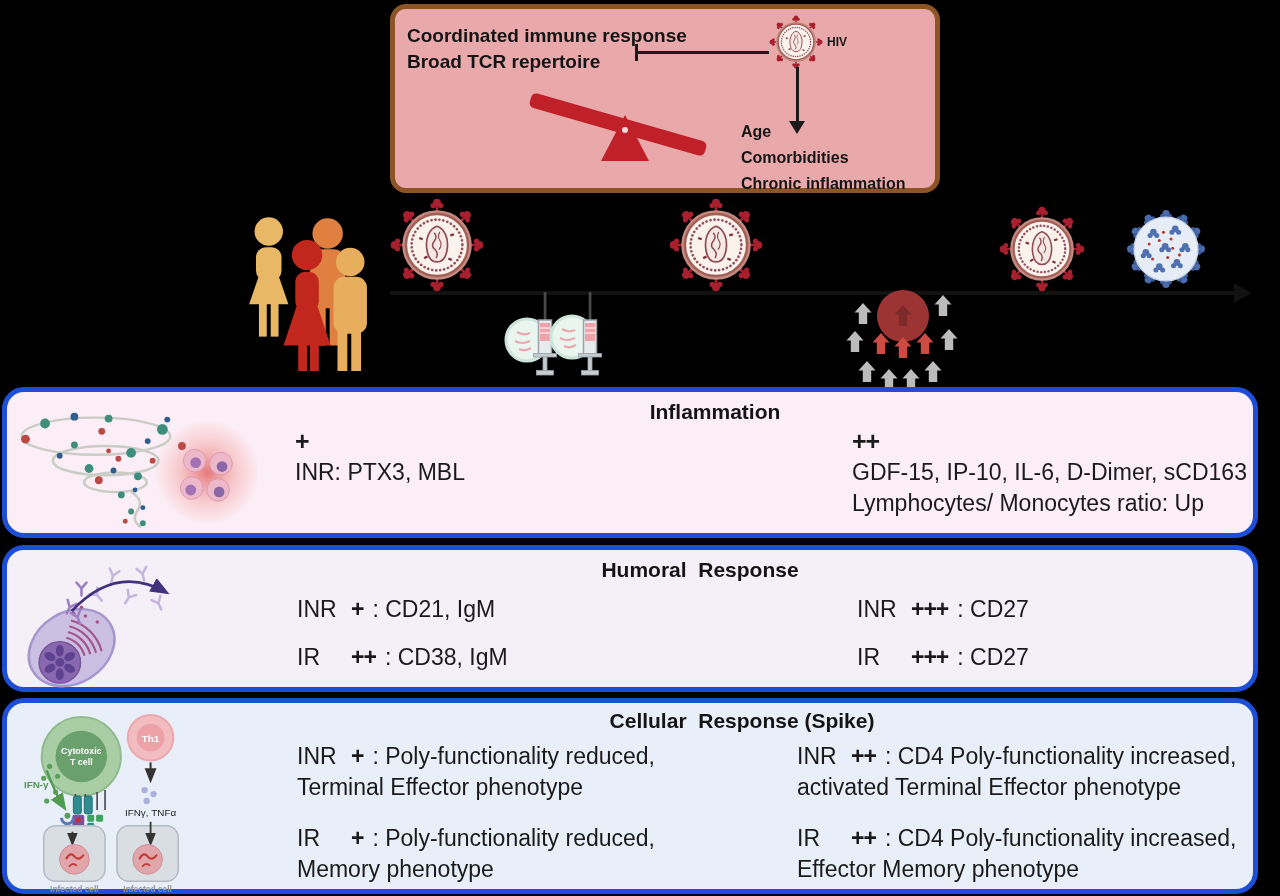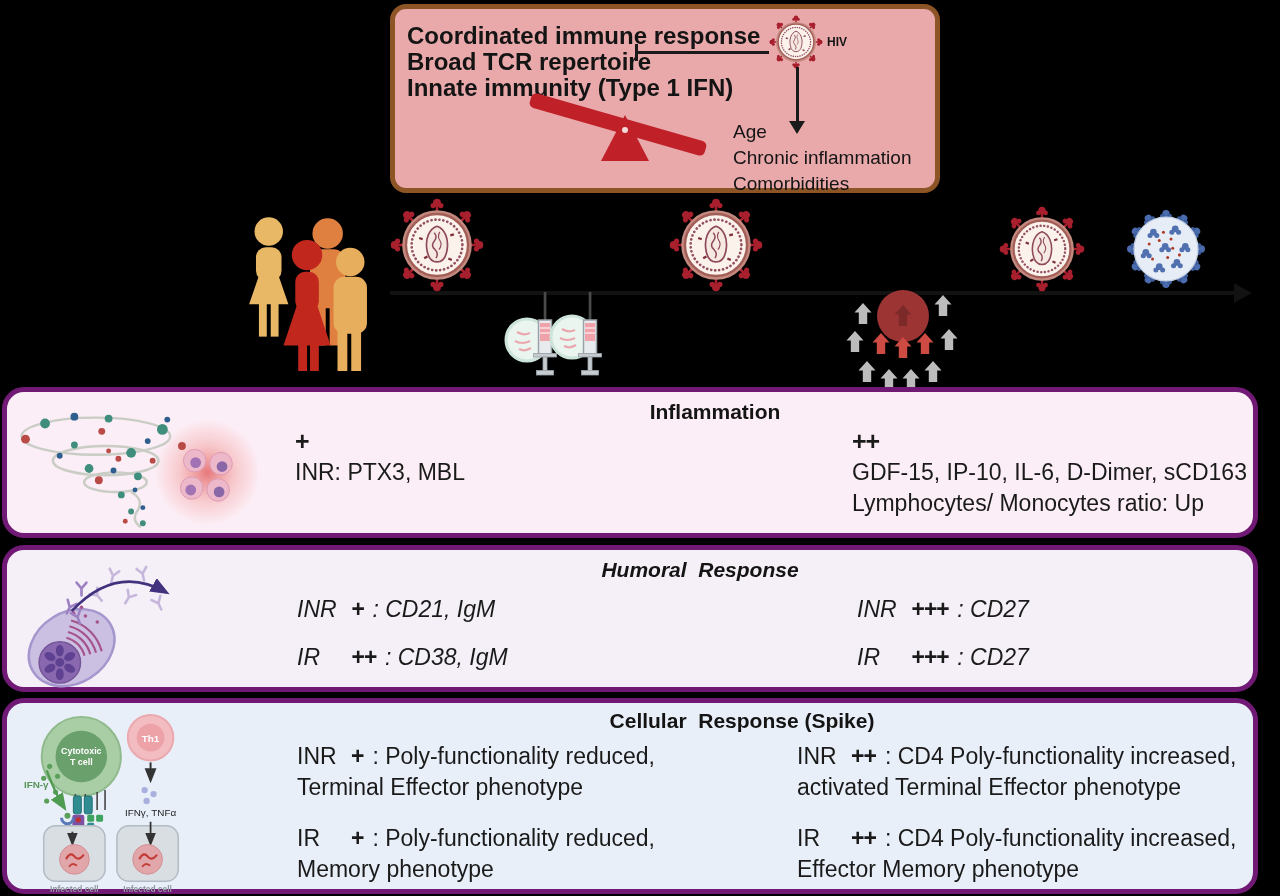--- a/index.html
+++ b/index.html
@@ -3,44 +3,44 @@
 <meta charset="utf-8">
 <style>
   html,body{margin:0;padding:0;background:#000;}
   #figure{position:relative;width:1280px;height:896px;background:#000;overflow:hidden;
           font-family:"Liberation Sans",sans-serif;color:#141414;}
   .abs{position:absolute;}
 
   
   #top-box{left:390px;top:4px;width:550px;height:189px;background:#e9a9ab;
            border:5px solid #8d5526;border-radius:16px;box-sizing:border-box;}
-  #top-left-lines{left:12px;top:14px;font-weight:bold;font-size:24px;line-height:26px;}
-  #top-right-lines{left:338px;top:110px;font-weight:normal;font-size:19px;line-height:26px;}
+  #top-left-lines{left:12px;top:14px;font-weight:bold;font-size:19px;line-height:26px;}
+  #top-right-lines{left:346px;top:110px;font-weight:bold;font-size:16px;line-height:26px;}
   #hiv-label{left:432px;top:26px;font-weight:bold;font-size:12px;}
   .tbar-h{left:240px;top:42px;width:134px;height:3px;background:#1a1a1a;}
   .tbar-v{left:240px;top:35px;width:3px;height:17px;background:#1a1a1a;}
   .drop-line{left:401px;top:58px;width:3px;height:56px;background:#1a1a1a;}
   .drop-head{left:394px;top:112px;width:0;height:0;border-left:8px solid transparent;
              border-right:8px solid transparent;border-top:13px solid #1a1a1a;}
   #seesaw-bar{left:132px;top:108px;width:182px;height:15px;background:#c02128;border-radius:5px;
               transform:rotate(16deg);}
   #seesaw-tri{left:206px;top:106px;width:0;height:0;border-left:24px solid transparent;
               border-right:24px solid transparent;border-bottom:46px solid #c02128;}
   #seesaw-dot{left:227px;top:118px;width:6px;height:6px;border-radius:50%;background:#f4d9d9;}
 
   
   #timeline-line{left:390px;top:291px;width:846px;height:4px;background:#121212;}
   #timeline-head{left:1234px;top:283px;width:0;height:0;border-top:10px solid transparent;
                  border-bottom:10px solid transparent;border-left:18px solid #121212;}
 
   
-  .panel{left:2px;width:1256px;border:5px solid #701a75;border-radius:22px;
+  .panel{left:2px;width:1256px;border:5px solid #1d4ed8;border-radius:22px;
          box-sizing:border-box;}
   #panel-inflammation{top:387px;height:151px;background:#fceef6;}
-  #panel-humoral{top:545px;height:147px;background:#f5f0f8;font-style:italic;}
+  #panel-humoral{top:545px;height:147px;background:#f5f0f8;}
   #panel-cellular{top:698px;height:196px;background:#e9eff9;}
   .panel-title{left:0;top:8px;width:100%;text-align:center;font-weight:bold;font-size:21px;
                white-space:pre;transform:translateX(85px);}
   #panel-cellular .panel-title{transform:translateX(112px);top:6px;}
   .body-text{font-size:23px;line-height:31px;color:#1a1a1a;}
   .plus{font-weight:800;letter-spacing:-1px;}
   .plus-big{font-weight:800;font-size:25px;letter-spacing:-1px;}
   .prow{display:flex;align-items:baseline;}
   .plabel{width:54px;flex:none;}
   .pplus{margin-right:9px;}
@@ -143,37 +143,36 @@
       <marker id="ah-green" orient="auto" markerWidth="9" markerHeight="8" refX="6" refY="3">
         <path d="M0,0 L7.5,3 L0,6 Z" fill="#4f9b4f"></path>
       </marker>
     </defs>
   </svg>
 
   <div id="top-box" class="abs">
     <div id="top-left-lines" class="abs">
       <div>Coordinated immune response</div>
       <div>Broad TCR repertoire</div>
-      <div>Innate immunity (Type 1 IFN)</div>
     </div>
     <div class="tbar-v abs"></div>
     <div class="tbar-h abs"></div>
     <svg class="abs" style="left:374px;top:6px" width="54" height="54" viewBox="0 0 100 100">
         <use href="#hiv"></use>
       </svg>
     <div id="hiv-label" class="abs">HIV</div>
     <div class="drop-line abs"></div>
     <div class="drop-head abs"></div>
     <div id="seesaw-bar" class="abs"></div>
     <div id="seesaw-tri" class="abs"></div>
     <div id="seesaw-dot" class="abs"></div>
     <div id="top-right-lines" class="abs">
       <div>Age</div>
+      <div>Comorbidities</div>
       <div>Chronic inflammation</div>
-      <div>Comorbidities</div>
     </div>
   </div>
 
   <div id="timeline-line" class="abs"></div>
   <div id="timeline-head" class="abs"></div>
 
   <svg class="abs" style="left:230px;top:206px" width="160" height="165" viewBox="0 0 160 168">
     <g fill="#e9b867">
       <circle cx="38" cy="26" r="14.5"></circle>
       <polygon points="38,42 18,100 58,100"></polygon>

